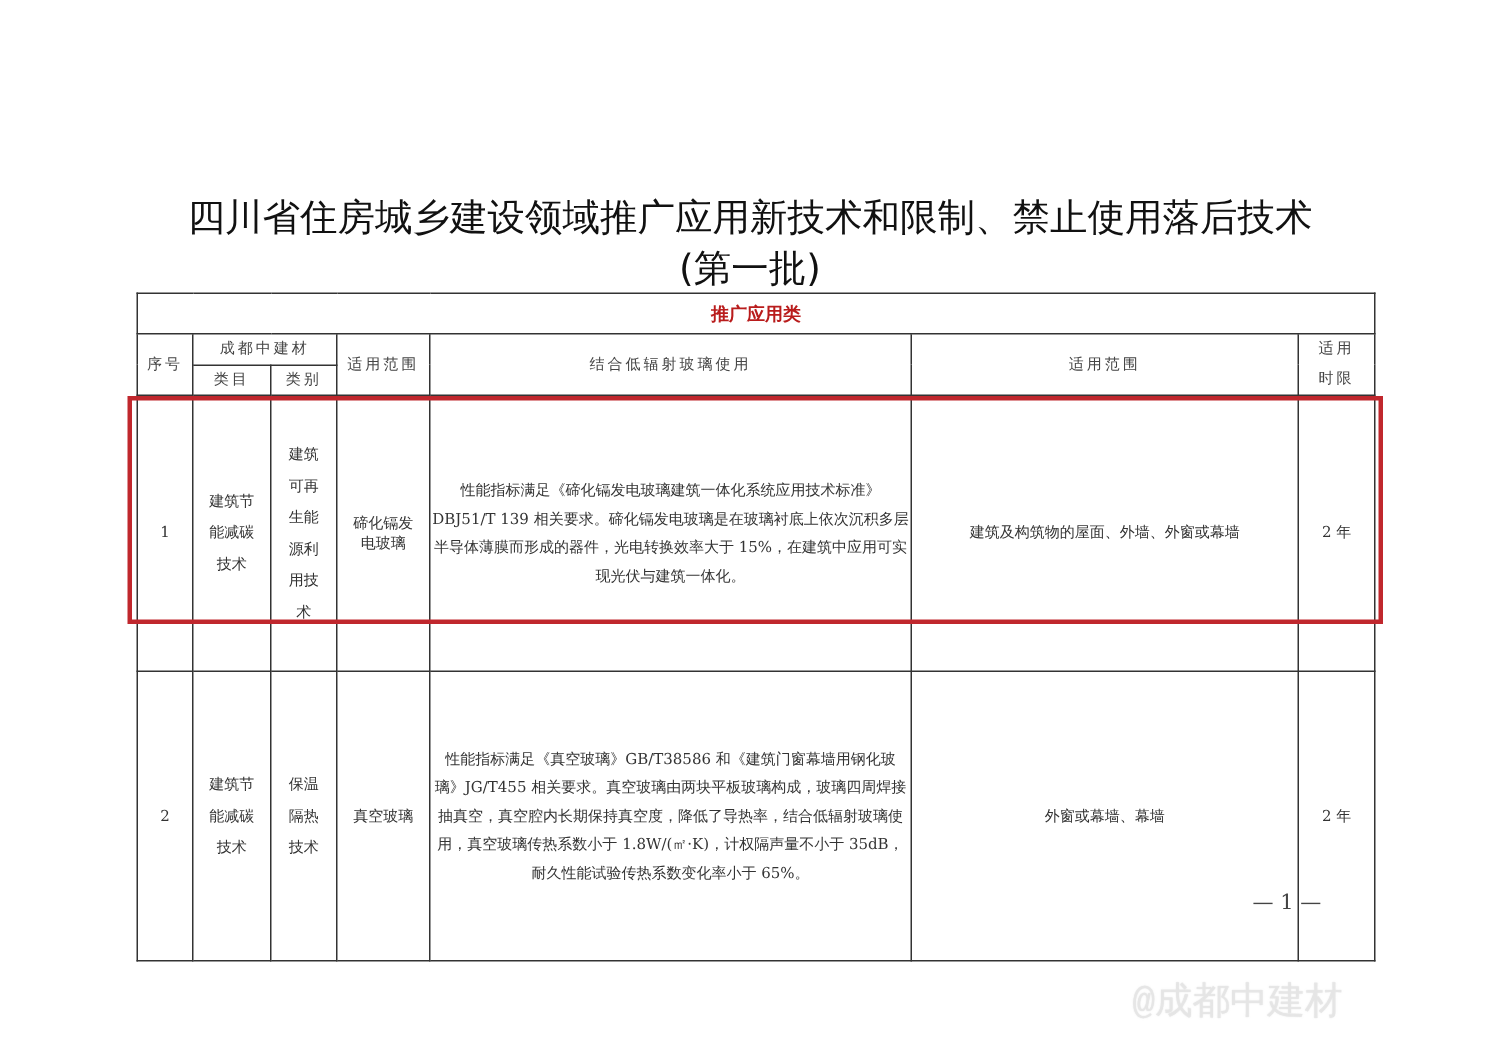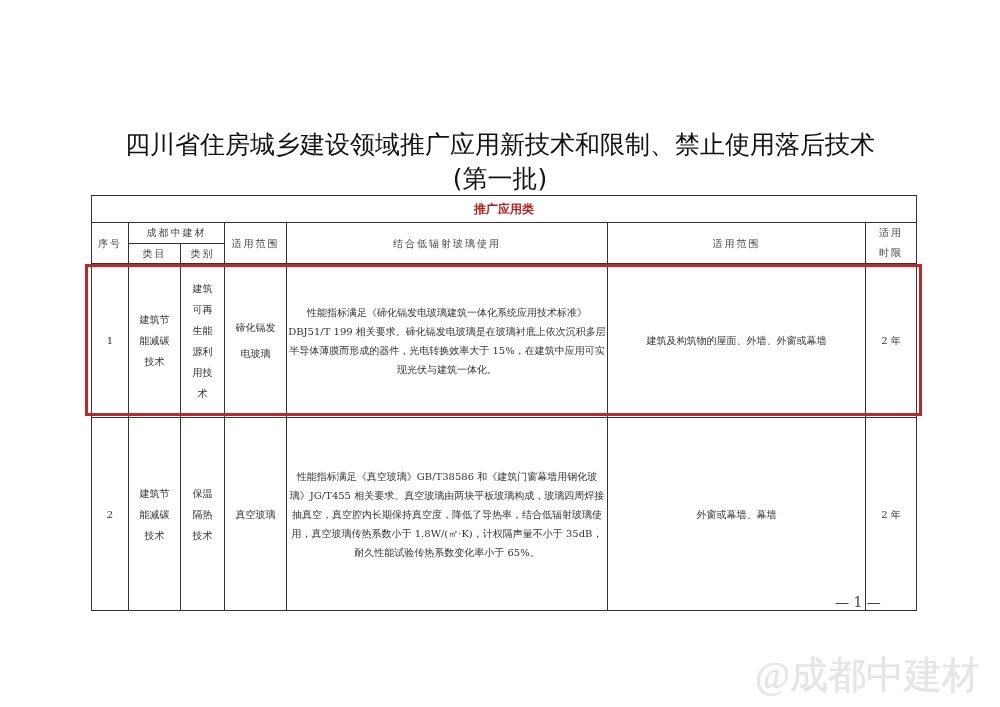--- a/index.html
+++ b/index.html
@@ -33,22 +33,22 @@
     .row2 td { height: 168px; }
     .redbox {
       position: absolute; left: 85px; top: 264px; width: 831px; height: 146px;
       border: 3px solid #c0272d; pointer-events: none;
     }
     .pagenum {
       position: absolute; left: 835px; top: 594px; font-size: 14px; color: #444;
       font-family: "DejaVu Serif", serif;
     }
     .watermark {
-      position: absolute; left: 755px; top: 650px; font-size: 38px;
-      color: rgba(230,230,230,0.9); font-family: Liberation Serif, serif;
+      position: absolute; left: 755px; top: 650px; font-size: 25px;
+      color: rgba(230,230,230,0.9); font-family: Liberation Mono, monospace;
       text-shadow: 0 0 1px rgba(200,200,200,0.6);
     }
   </style>
 </head>
 <body>
 
 <div class="title l1">四川省住房城乡建设领域推广应用新技术和限制、禁止使用落后技术</div>
 <div class="title l2">(第一批)</div>
 
 <table class="doc">
@@ -74,22 +74,22 @@
     <td class="hdr" rowspan="2" style="padding:0 8px;line-height:20px">适用时限</td>
   </tr>
   <tr style="height:20px">
     <td class="hdr">类目</td>
     <td class="hdr">类别</td>
   </tr>
   <tr class="row1">
     <td>1</td>
     <td class="vtext" style="padding:0 8px;line-height:21px">建筑节能减碳技术</td>
     <td class="vtext" style="padding:0 9px;line-height:21px">建筑可再生能源利用技术</td>
-    <td style="padding:1px 6px;line-height:26px">碲化镉发电玻璃</td>
-    <td class="desc">性能指标满足《碲化镉发电玻璃建筑一体化系统应用技术标准》DBJ51/T 199 相关要求。碲化镉发电玻璃是在玻璃衬底上依次沉积多层半导体薄膜而形成的器件，光电转换效率大于 15%，在建筑中应用可实现光伏与建筑一体化。</td>
+    <td style="padding:16px 6px;line-height:13px">碲化镉发电玻璃</td>
+    <td class="desc">性能指标满足《碲化镉发电玻璃建筑一体化系统应用技术标准》DBJ51/T 139 相关要求。碲化镉发电玻璃是在玻璃衬底上依次沉积多层半导体薄膜而形成的器件，光电转换效率大于 15%，在建筑中应用可实现光伏与建筑一体化。</td>
     <td class="scope-top">建筑及构筑物的屋面、外墙、外窗或幕墙</td>
     <td>2 年</td>
   </tr>
   <tr class="row2">
     <td>2</td>
     <td class="vtext" style="padding:0 8px;line-height:21px">建筑节能减碳技术</td>
     <td class="vtext" style="padding:0 9px;line-height:21px">保温隔热技术</td>
     <td style="padding:12px 6px">真空玻璃</td>
     <td class="desc">性能指标满足《真空玻璃》GB/T38586 和《建筑门窗幕墙用钢化玻璃》JG/T455 相关要求。真空玻璃由两块平板玻璃构成，玻璃四周焊接抽真空，真空腔内长期保持真空度，降低了导热率，结合低辐射玻璃使用，真空玻璃传热系数小于 1.8W/(㎡·K)，计权隔声量不小于 35dB，耐久性能试验传热系数变化率小于 65%。</td>
     <td class="scope-mid">外窗或幕墙、幕墙</td>

